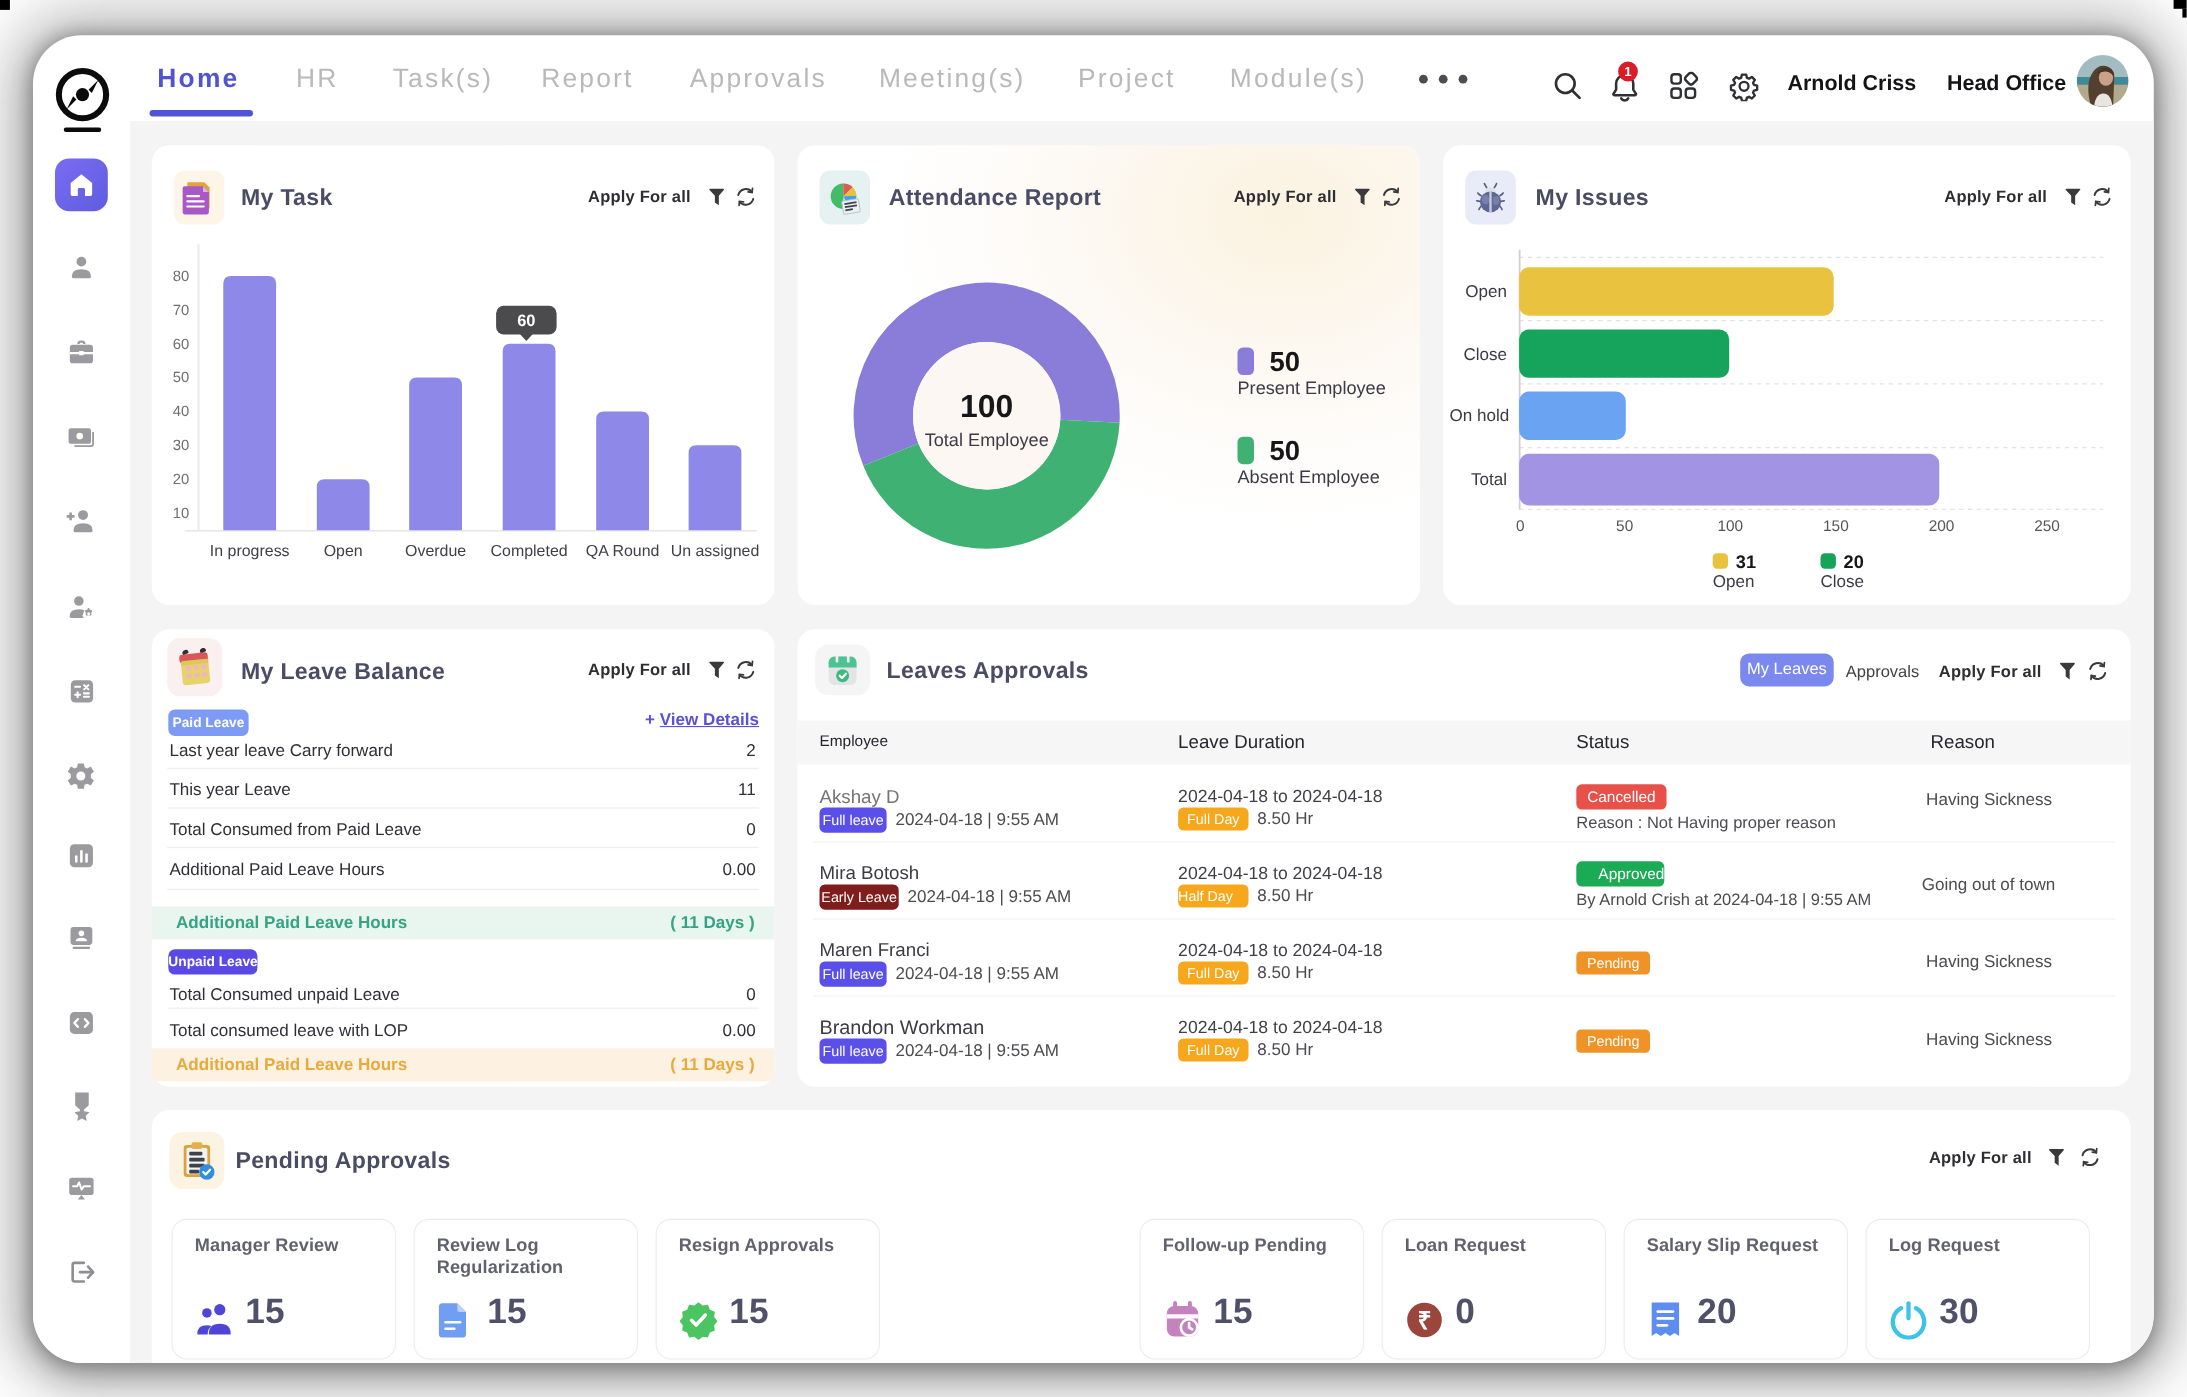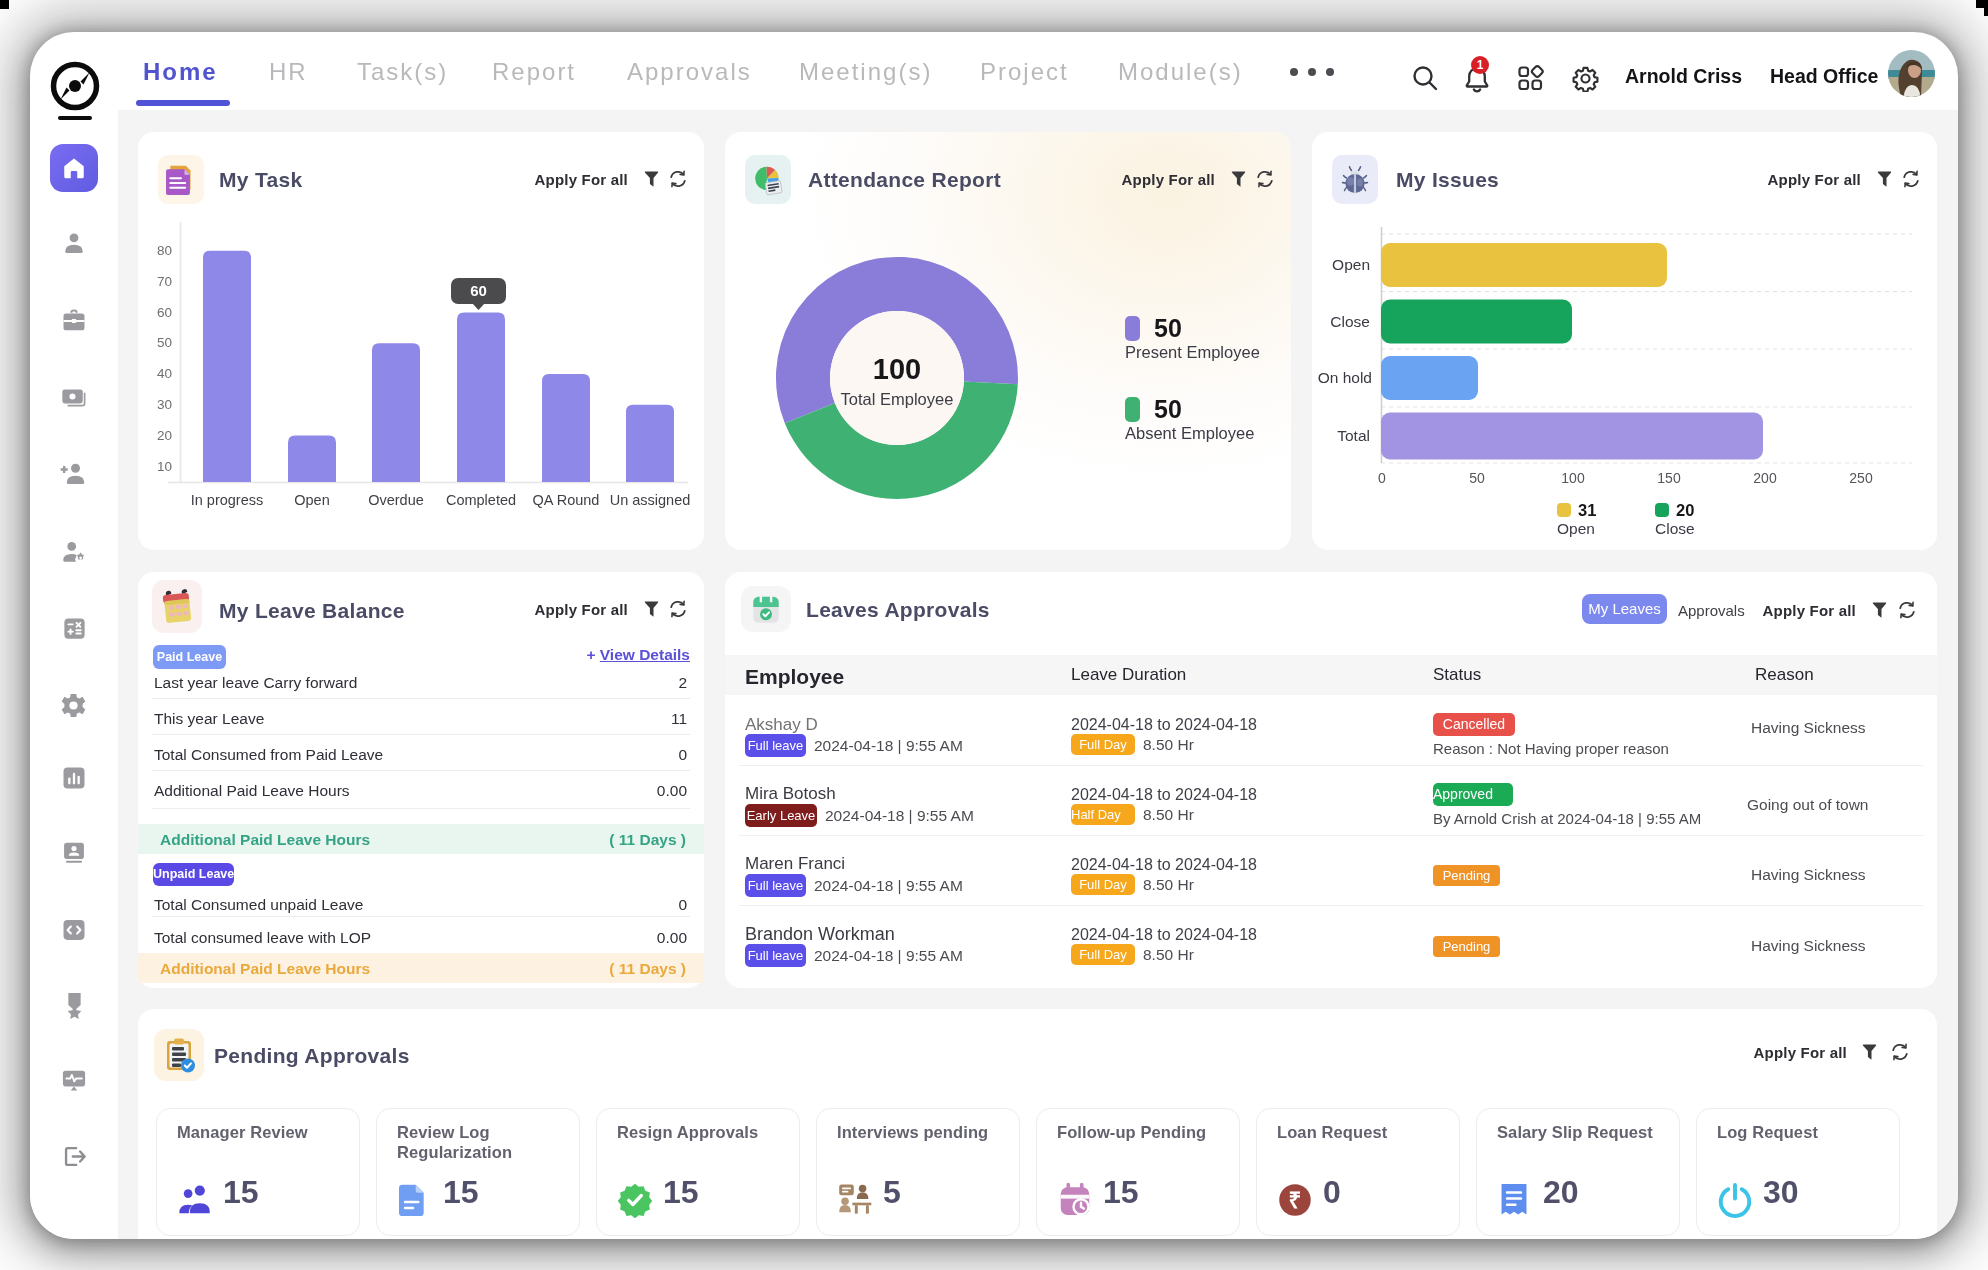--- a/index.html
+++ b/index.html
@@ -433,21 +433,21 @@
       </svg>
     <svg style="position:absolute; right:21px; top:29px;" width="18" height="18" viewBox="0 0 18 18" fill="none" stroke="#3a3a3d" stroke-width="1.8" stroke-linecap="round">
         <g transform="translate(18 0) scale(-1 1)">
           <path d="M15.8 7.2 A7.1 7.1 0 0 0 3.3 4.6"></path>
           <path d="M2.2 10.8 A7.1 7.1 0 0 0 14.7 13.4"></path>
           <path d="M2.9 1.3 L3.3 4.9 L6.9 4.4" stroke-width="1.6"></path>
           <path d="M15.1 16.7 L14.7 13.1 L11.1 13.6" stroke-width="1.6"></path>
         </g>
       </svg>
     <div style="position:absolute; left:0; top:83px; width:1212px; height:40px; background:#f6f6f7;">
-      <span style="position:absolute; left:20px; top:10px; font-size:21px; font-weight:700; color:#26262e;">Employee</span>
+      <span style="position:absolute; left:20px; top:10px; font-size:14px; font-weight:400; color:#26262e;">Employee</span>
       <span style="position:absolute; left:346px; top:10px; font-size:17px; font-weight:500; color:#26262e;">Leave Duration</span>
       <span style="position:absolute; left:708px; top:10px; font-size:17px; font-weight:500; color:#26262e;">Status</span>
       <span style="position:absolute; left:1030px; top:10px; font-size:17px; font-weight:500; color:#26262e;">Reason</span>
     </div>
 
     <div style="position:absolute; left:20px; top:143px; font-size:17px; color:#737373;">Akshay D</div>
     <div class="badge" style="position:absolute; left:20px; top:162px; width:61px; height:23px; background:#5b4fe9; font-size:13px; font-weight:500; white-space:nowrap; text-align:center; line-height:23px; border-radius:5px;">Full leave</div>
     <div style="position:absolute; left:89px; top:165px; font-size:15.5px; color:#4b4b52;">2024-04-18 | 9:55 AM</div>
     <div style="position:absolute; left:346px; top:144px; font-size:16px; color:#3f3f48;">2024-04-18 to 2024-04-18</div>
     <div class="badge" style="position:absolute; left:346px; top:162px; width:64px; height:21px; background:#f6a71b; font-size:13px; font-weight:500; white-space:nowrap; text-align:center; line-height:21px; border-radius:5px;">Full Day</div>
@@ -456,21 +456,21 @@
     <div style="position:absolute; left:708px; top:168px; font-size:15px; color:#4b4b52;">Reason : Not Having proper reason</div>
     <div style="position:absolute; left:1026px; top:147px; font-size:15.5px; color:#4b4b52;">Having Sickness</div>
     <div style="position:absolute; left:14px; top:193px; right:14px; height:1px; background:#f0f0f1;"></div>
 
     <div style="position:absolute; left:20px; top:212px; font-size:17px; color:#3b3b44;">Mira Botosh</div>
     <div class="badge" style="position:absolute; left:20px; top:232px; width:72px; height:23px; background:#7f1d1d; font-size:13px; font-weight:500; white-space:nowrap; text-align:center; line-height:23px; border-radius:5px;">Early Leave</div>
     <div style="position:absolute; left:100px; top:235px; font-size:15.5px; color:#4b4b52;">2024-04-18 | 9:55 AM</div>
     <div style="position:absolute; left:346px; top:214px; font-size:16px; color:#3f3f48;">2024-04-18 to 2024-04-18</div>
     <div class="badge" style="position:absolute; left:346px; top:232px; width:64px; height:21px; background:#f6a71b; font-size:13px; font-weight:500; white-space:nowrap; line-height:21px; border-radius:5px;">Half Day</div>
     <div style="position:absolute; left:418px; top:234px; font-size:15.5px; color:#4b4b52;">8.50 Hr</div>
-    <div class="badge" style="position:absolute; left:708px; top:211px; width:80px; height:23px; background:#1cab55; font-size:14px; font-weight:500; text-align:left; line-height:23px; border-radius:5px;">Approved</div>
+    <div class="badge" style="position:absolute; left:708px; top:211px; width:80px; height:23px; background:#1cab55; font-size:14px; font-weight:500; text-align:right; line-height:23px; border-radius:5px;">Approved</div>
     <div style="position:absolute; left:708px; top:238px; font-size:15px; color:#4b4b52;">By Arnold Crish at 2024-04-18 | 9:55 AM</div>
     <div style="position:absolute; left:1022px; top:224px; font-size:15.5px; color:#4b4b52;">Going out of town</div>
     <div style="position:absolute; left:14px; top:263px; right:14px; height:1px; background:#f0f0f1;"></div>
 
     <div style="position:absolute; left:20px; top:282px; font-size:17px; color:#3b3b44;">Maren Franci</div>
     <div class="badge" style="position:absolute; left:20px; top:302px; width:61px; height:23px; background:#5b4fe9; font-size:13px; font-weight:500; white-space:nowrap; text-align:center; line-height:23px; border-radius:5px;">Full leave</div>
     <div style="position:absolute; left:89px; top:305px; font-size:15.5px; color:#4b4b52;">2024-04-18 | 9:55 AM</div>
     <div style="position:absolute; left:346px; top:284px; font-size:16px; color:#3f3f48;">2024-04-18 to 2024-04-18</div>
     <div class="badge" style="position:absolute; left:346px; top:302px; width:64px; height:21px; background:#f6a71b; font-size:13px; font-weight:500; white-space:nowrap; text-align:center; line-height:21px; border-radius:5px;">Full Day</div>
     <div style="position:absolute; left:418px; top:304px; font-size:15.5px; color:#4b4b52;">8.50 Hr</div>
@@ -540,42 +540,20 @@
       <div class="pnum">15</div>
     </div>
     <div class="pcard" style="left:458px;">
       <div class="ptitle">Resign Approvals</div>
       <svg class="picon" width="36" height="36" viewBox="0 0 24 24" fill="#4ac561">
           <path d="M12 1.2 l2.5 2 3.2-.4 1.2 3 3 1.2-.4 3.2 2 2.5-2 2.5 .4 3.2-3 1.2-1.2 3-3.2-.4-2.5 2-2.5-2-3.2 .4-1.2-3-3-1.2 .4-3.2-2-2.5 2-2.5-.4-3.2 3-1.2 1.2-3 3.2 .4z"></path>
           <path d="M7.8 12.2 l2.8 2.8 5.6 -6" stroke="#fff" stroke-width="2.2" fill="none" stroke-linecap="round" stroke-linejoin="round"></path>
         </svg>
       <div class="pnum">15</div>
     </div>
-    <div class="pcard" style="left:678px;">
-      <div class="ptitle">Interviews pending</div>
-      <svg class="picon" width="38" height="34" viewBox="0 0 26 22">
-          <rect x="1.5" y="1" width="10" height="7.5" rx="1.6" fill="#a58563"></rect>
-          <g stroke="#fff" stroke-width="1.2" stroke-linecap="round">
-            <path d="M4 3.8 h5"></path>
-            <path d="M4 6 h3.2"></path>
-          </g>
-          <g fill="#8a6a4e">
-            <circle cx="17.5" cy="3.8" r="2.6"></circle>
-            <path d="M13.5 11 q0 -4.6 4 -4.6 t4 4.6z"></path>
-          </g>
-          <g fill="#b59878">
-            <circle cx="5.5" cy="12.5" r="2.6"></circle>
-            <path d="M1.5 20 q0 -4.9 4 -4.9 t4 4.9z"></path>
-          </g>
-          <path d="M10.5 13.5 h13 v1.8 h-13z" fill="#a58563"></path>
-          <rect x="12.2" y="15.3" width="2" height="5.7" fill="#a58563"></rect>
-          <rect x="19.8" y="15.3" width="2" height="5.7" fill="#a58563"></rect>
-        </svg>
-      <div class="pnum">5</div>
-    </div>
     <div class="pcard" style="left:898px;">
       <div class="ptitle">Follow-up Pending</div>
       <svg class="picon" width="36" height="36" viewBox="0 0 24 24">
           <path d="M7.5 4.5 v-2.8 M16.5 4.5 v-2.8" stroke="#c583bd" stroke-width="2.4" stroke-linecap="round"></path>
           <rect x="2.5" y="3.5" width="19" height="18.5" rx="4.5" fill="#c583bd"></rect>
           <rect x="2.5" y="8.5" width="19" height="2.6" fill="#fff" opacity=".95"></rect>
           <circle cx="16" cy="16.5" r="5" fill="#c583bd" stroke="#fff" stroke-width="1.6"></circle>
           <path d="M16 13.8 v2.7 l1.9 1.2" stroke="#fff" stroke-width="1.6" fill="none" stroke-linecap="round"></path>
         </svg>
       <div class="pnum">15</div>

